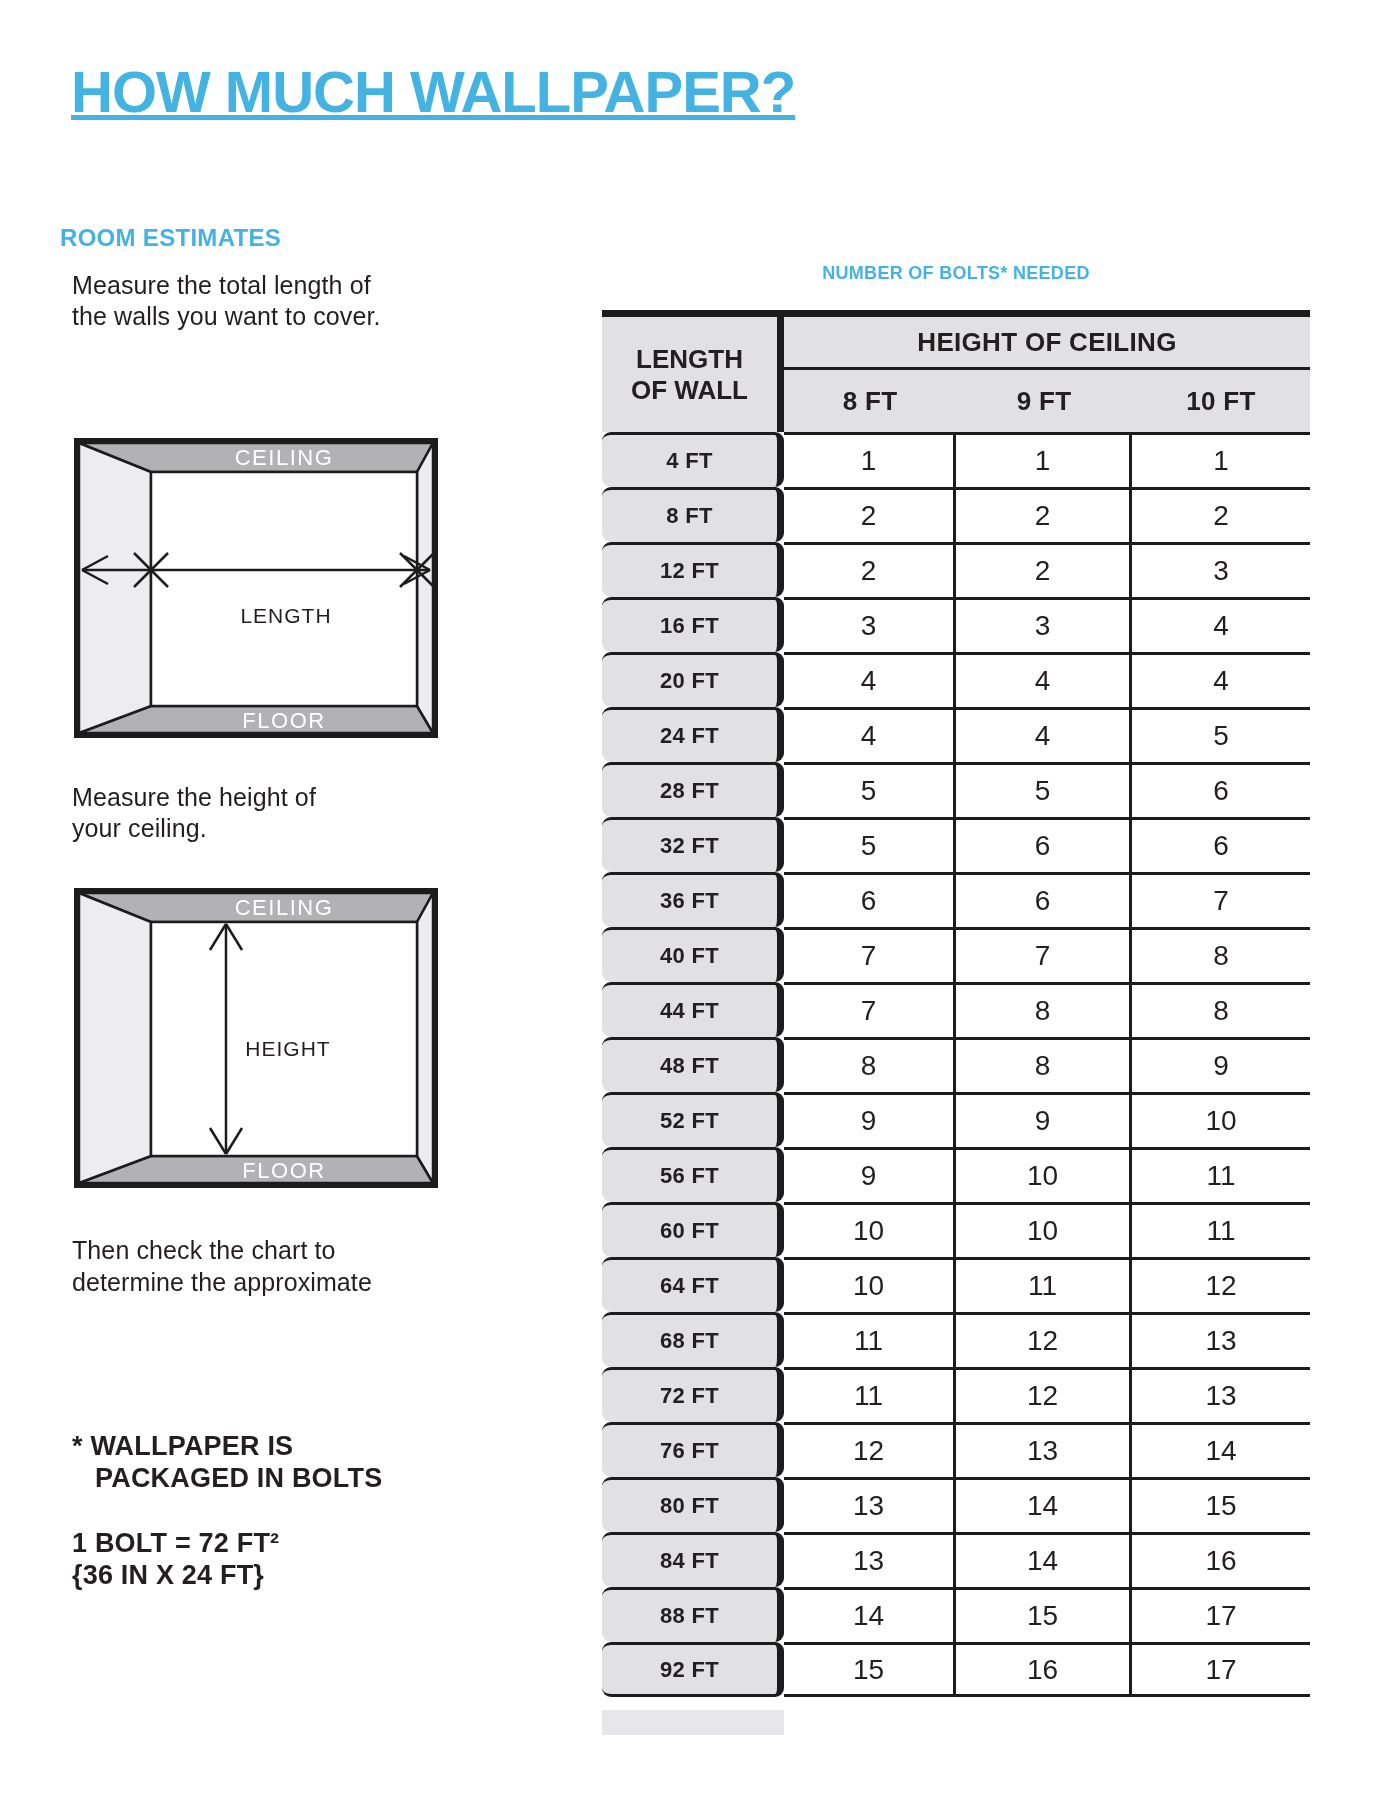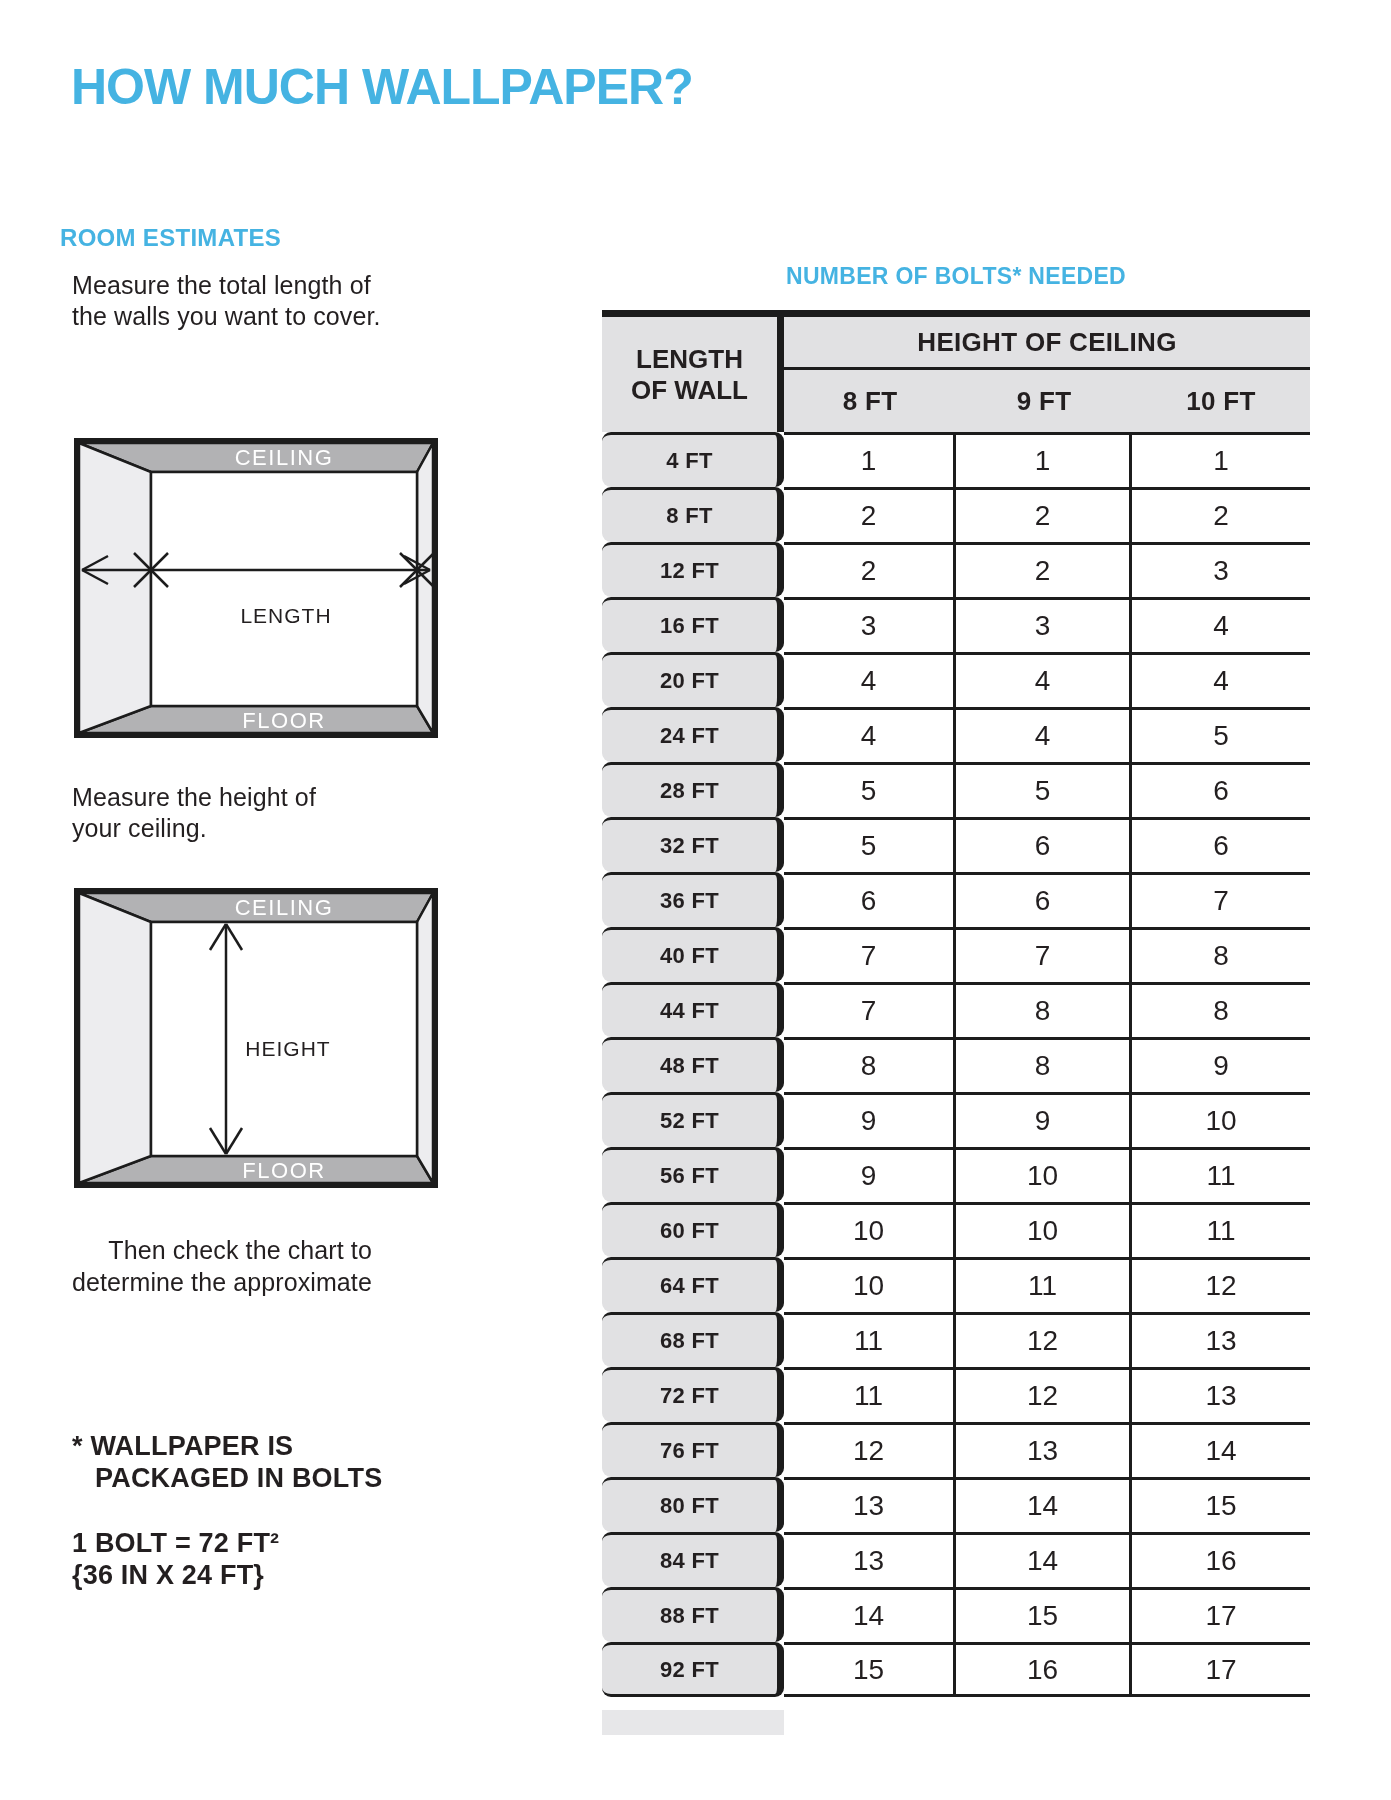--- a/index.html
+++ b/index.html
@@ -4,46 +4,47 @@
 <style>
   :root { --accent: #45B3E2; --ink: #231f20; --line: #1c1c1c; --cellgray: #e1e1e3; --midgray: #b2b2b4; --wallgray: #ededef; }
   * { box-sizing: border-box; }
   html,body { margin:0; padding:0; background:#fff; }
   .page {
     position: relative; width: 1391px; height: 1800px; background: #fff;
     font-family: "Liberation Sans", sans-serif; color: var(--ink); overflow: hidden;
   }
   .page-title {
     position: absolute; left: 71px; top: 58px;
-    font-size: 50px; font-weight: 900; letter-spacing: -1px; color: var(--accent);
+    font-size: 58px; font-weight: 900; letter-spacing: -1px; color: var(--accent);
     white-space: nowrap;
+    text-decoration: underline;
   }
   .section-heading {
     position: absolute; left: 60px; top: 224px;
     font-size: 24px; font-weight: bold; color: var(--accent); letter-spacing: 0.3px;
   }
   .para { position: absolute; left: 72px; font-size: 25px; line-height: 31px; letter-spacing: 0.1px; }
   #para-length { top: 270px; }
   #para-height { top: 782px; }
-  #para-chart  { top: 1234px; line-height: 32px; text-align: right; }
+  #para-chart  { top: 1234px; line-height: 32px; }
   .diagram { position: absolute; left: 74px; width: 364px; height: 300px; }
   #diagram-length { top: 438px; }
   #diagram-height { top: 888px; }
   .footnote {
     position: absolute; left: 72px; top: 1430px;
     font-size: 27px; font-weight: bold; line-height: 32px; letter-spacing: 0.2px;
   }
   .footnote .indent { padding-left: 23px; }
   .bolt-spec {
     position: absolute; left: 72px; top: 1527px;
     font-size: 27px; font-weight: bold; line-height: 32px; letter-spacing: 0.2px;
   }
   .table-heading {
     position: absolute; left: 602px; top: 263px; width: 708px; text-align: center;
-    font-size: 23px; font-weight: bold; color: var(--accent); letter-spacing: 0.3px;
+    font-size: 18px; font-weight: bold; color: var(--accent); letter-spacing: 0.3px;
   }
   table.bolt-table {
     position: absolute; left: 602px; top: 310px; width: 708px;
     border-collapse: separate; border-spacing: 0; table-layout: fixed;
     border-top: 7px solid var(--line);
   }
   .bolt-table th, .bolt-table td { padding: 0; margin: 0; text-align: center; vertical-align: middle; color: var(--ink); }
   .bolt-table th.rowhead {
     background: var(--cellgray); border-right: 7px solid var(--line);
     font-size: 26px; font-weight: bold; line-height: 31px;

